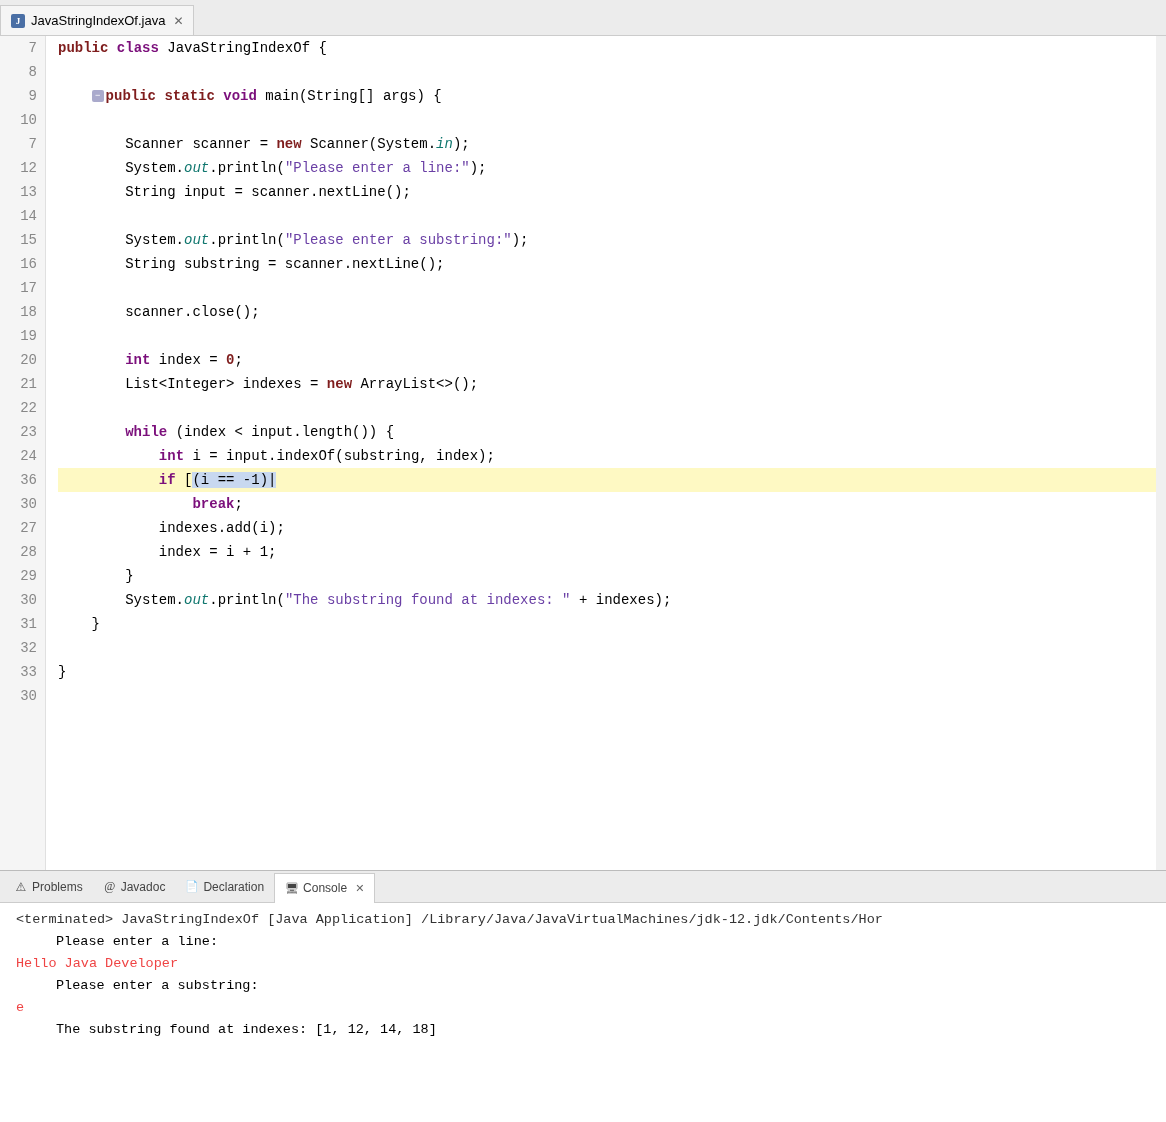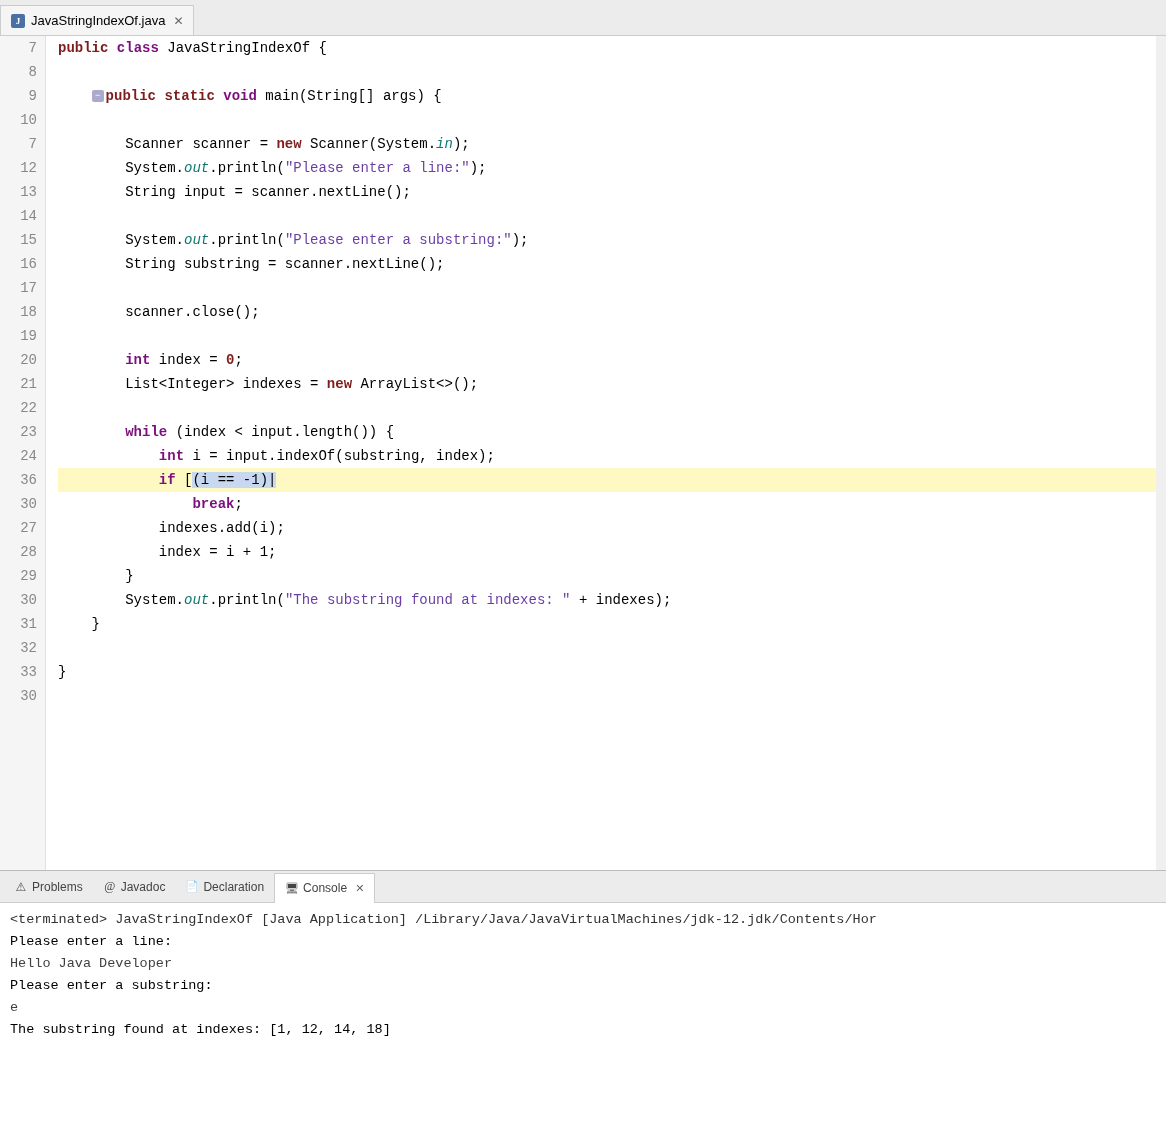--- a/index.html
+++ b/index.html
@@ -153,35 +153,36 @@
       margin-top: 2px;
     }
     .panel-tab-icon {
       width: 14px;
       height: 14px;
       display: inline-flex;
       align-items: center;
       justify-content: center;
     }
     .console-content {
-      padding: 6px 10px;
+      padding: 6px 16px;
       font-size: 13.5px;
       line-height: 22px;
       flex: 1;
       overflow: hidden;
       font-family: 'Courier New', Courier, monospace;
     }
     .console-terminated {
       color: #333;
     }
     .console-normal {
       color: #000;
+      margin-left: 40px;
     }
     .console-green {
-      color: #404040;
+      color: #ef4444;
     }
 
     
     .editor-scrollbar {
       width: 10px;
       background: #f0f0f0;
     }
   </style>
 </head>
 <body>

